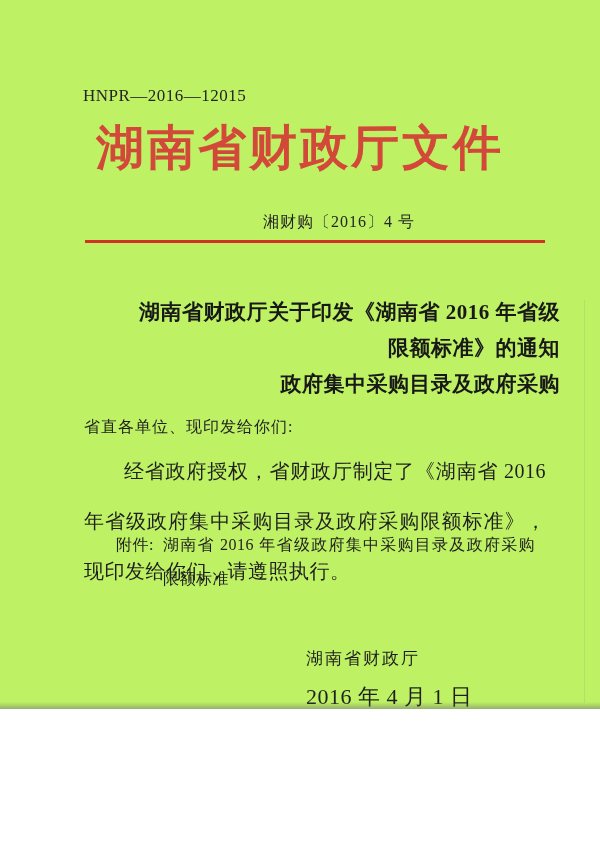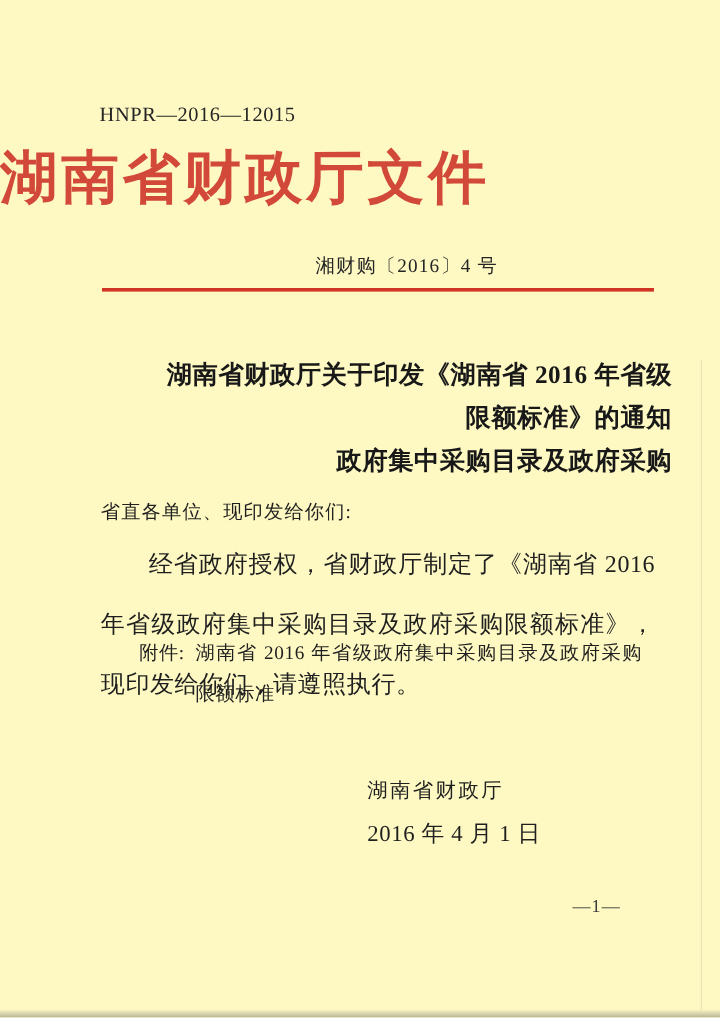--- a/index.html
+++ b/index.html
@@ -3,42 +3,42 @@
 <meta charset="utf-8">
 <style>
   html, body { margin: 0; padding: 0; }
   body {
     width: 600px; height: 848px;
     background: #ffffff;
     font-family: "Liberation Serif", "DejaVu Serif", serif;
   }
   .page {
     position: relative;
-    width: 600px; height: 848px;
-    background: #fef9c3;
+    width: 600px; height: 709px;
+    background: #bef264;
     overflow: hidden;
     color: var(--ink, #1f1f1f);
   }
   
   .scan-shadow-bottom {
     position: absolute; left: 0; right: 0; bottom: 0; height: 7px;
     background: linear-gradient(to bottom, rgba(0,0,0,0), rgba(110,110,110,0.5));
   }
   .scan-edge-right {
     position: absolute; top: 300px; bottom: 6px; right: 15px; width: 1px;
     background: rgba(140,140,140,0.18);
   }
 
   .doc-id {
     position: absolute; left: 83px; top: 86px;
     font-size: 17px; letter-spacing: 0.5px; color: #242424;
   }
   .letterhead {
     position: absolute; left: 0; top: 116px; width: 600px;
-    text-align: left;
+    text-align: center;
     font-size: 48px; font-weight: 600;
     letter-spacing: 3px;
     color: var(--red, #d2493a);
     white-space: nowrap;
   }
   .doc-number {
     position: absolute; left: 0; top: 212px; width: 600px;
     text-align: center;
     font-size: 16px; letter-spacing: 1px; color: #242424; padding-left: 39px;
   }
@@ -70,21 +70,21 @@
     font-size: 16px; line-height: 34px; letter-spacing: 0.5px;
     color: #1f1f1f;
   }
   .attachment-label { flex: none; margin-right: 9px; white-space: nowrap; }
   .attachment-text  { width: 372px; text-align: justify; }
   .signature-block {
     position: absolute; left: 306px; top: 647px; width: 200px;
     text-align: left; color: #1f1f1f;
   }
   .signer { font-size: 17px; letter-spacing: 2px; }
-  .sign-date { margin-top: 12px; font-size: 19px; letter-spacing: 0.5px; }
+  .sign-date { margin-top: 12px; font-size: 22px; letter-spacing: 0.5px; }
   .page-number {
     position: absolute; left: 477px; top: 748px;
     font-size: 15px; color: #3a3a3a; letter-spacing: 1px;
   }
 </style>
 </head>
 <body>
 
 <div class="page">
 

